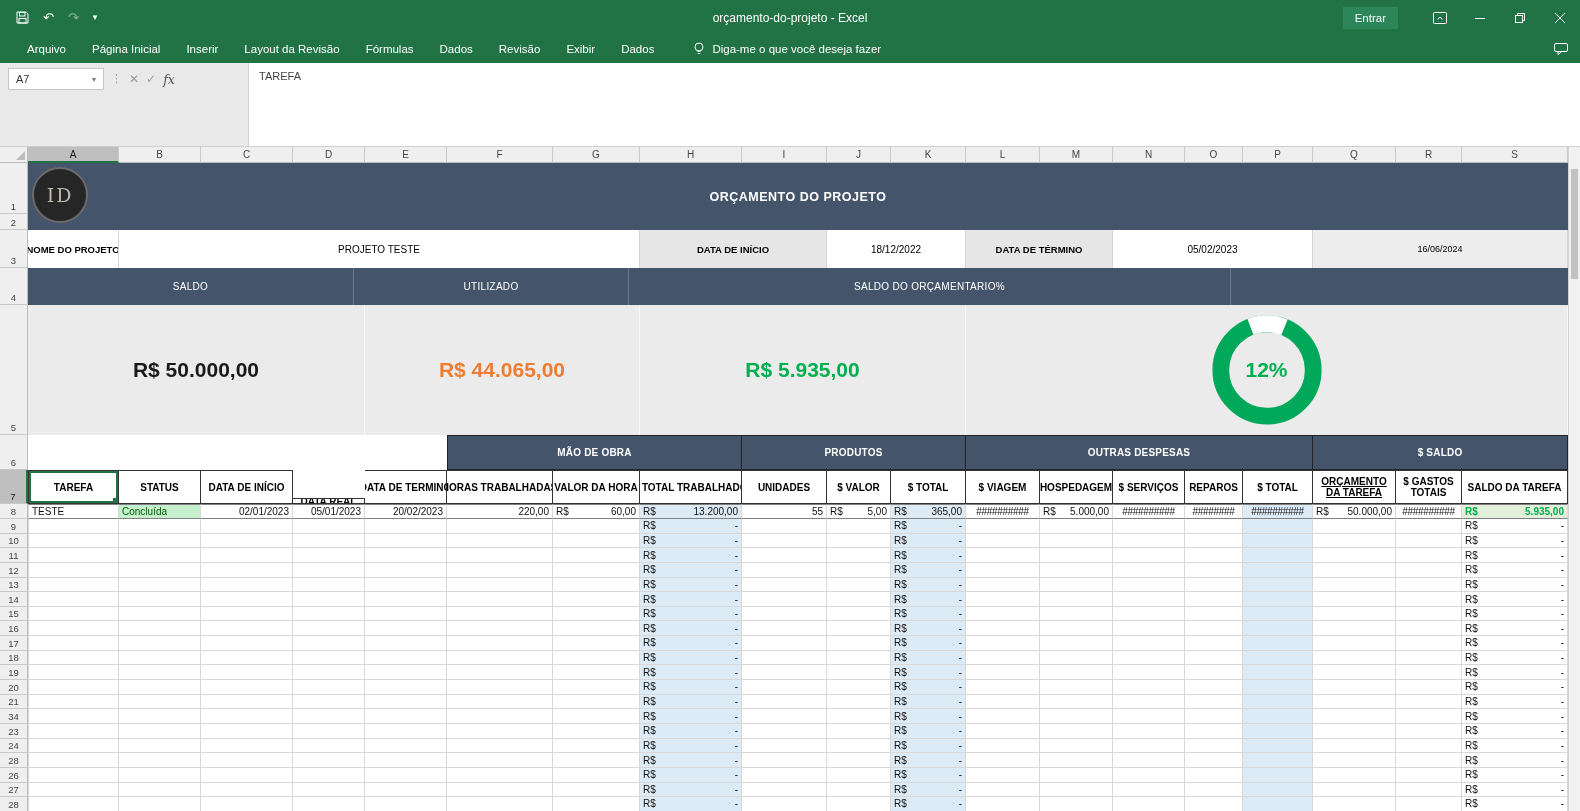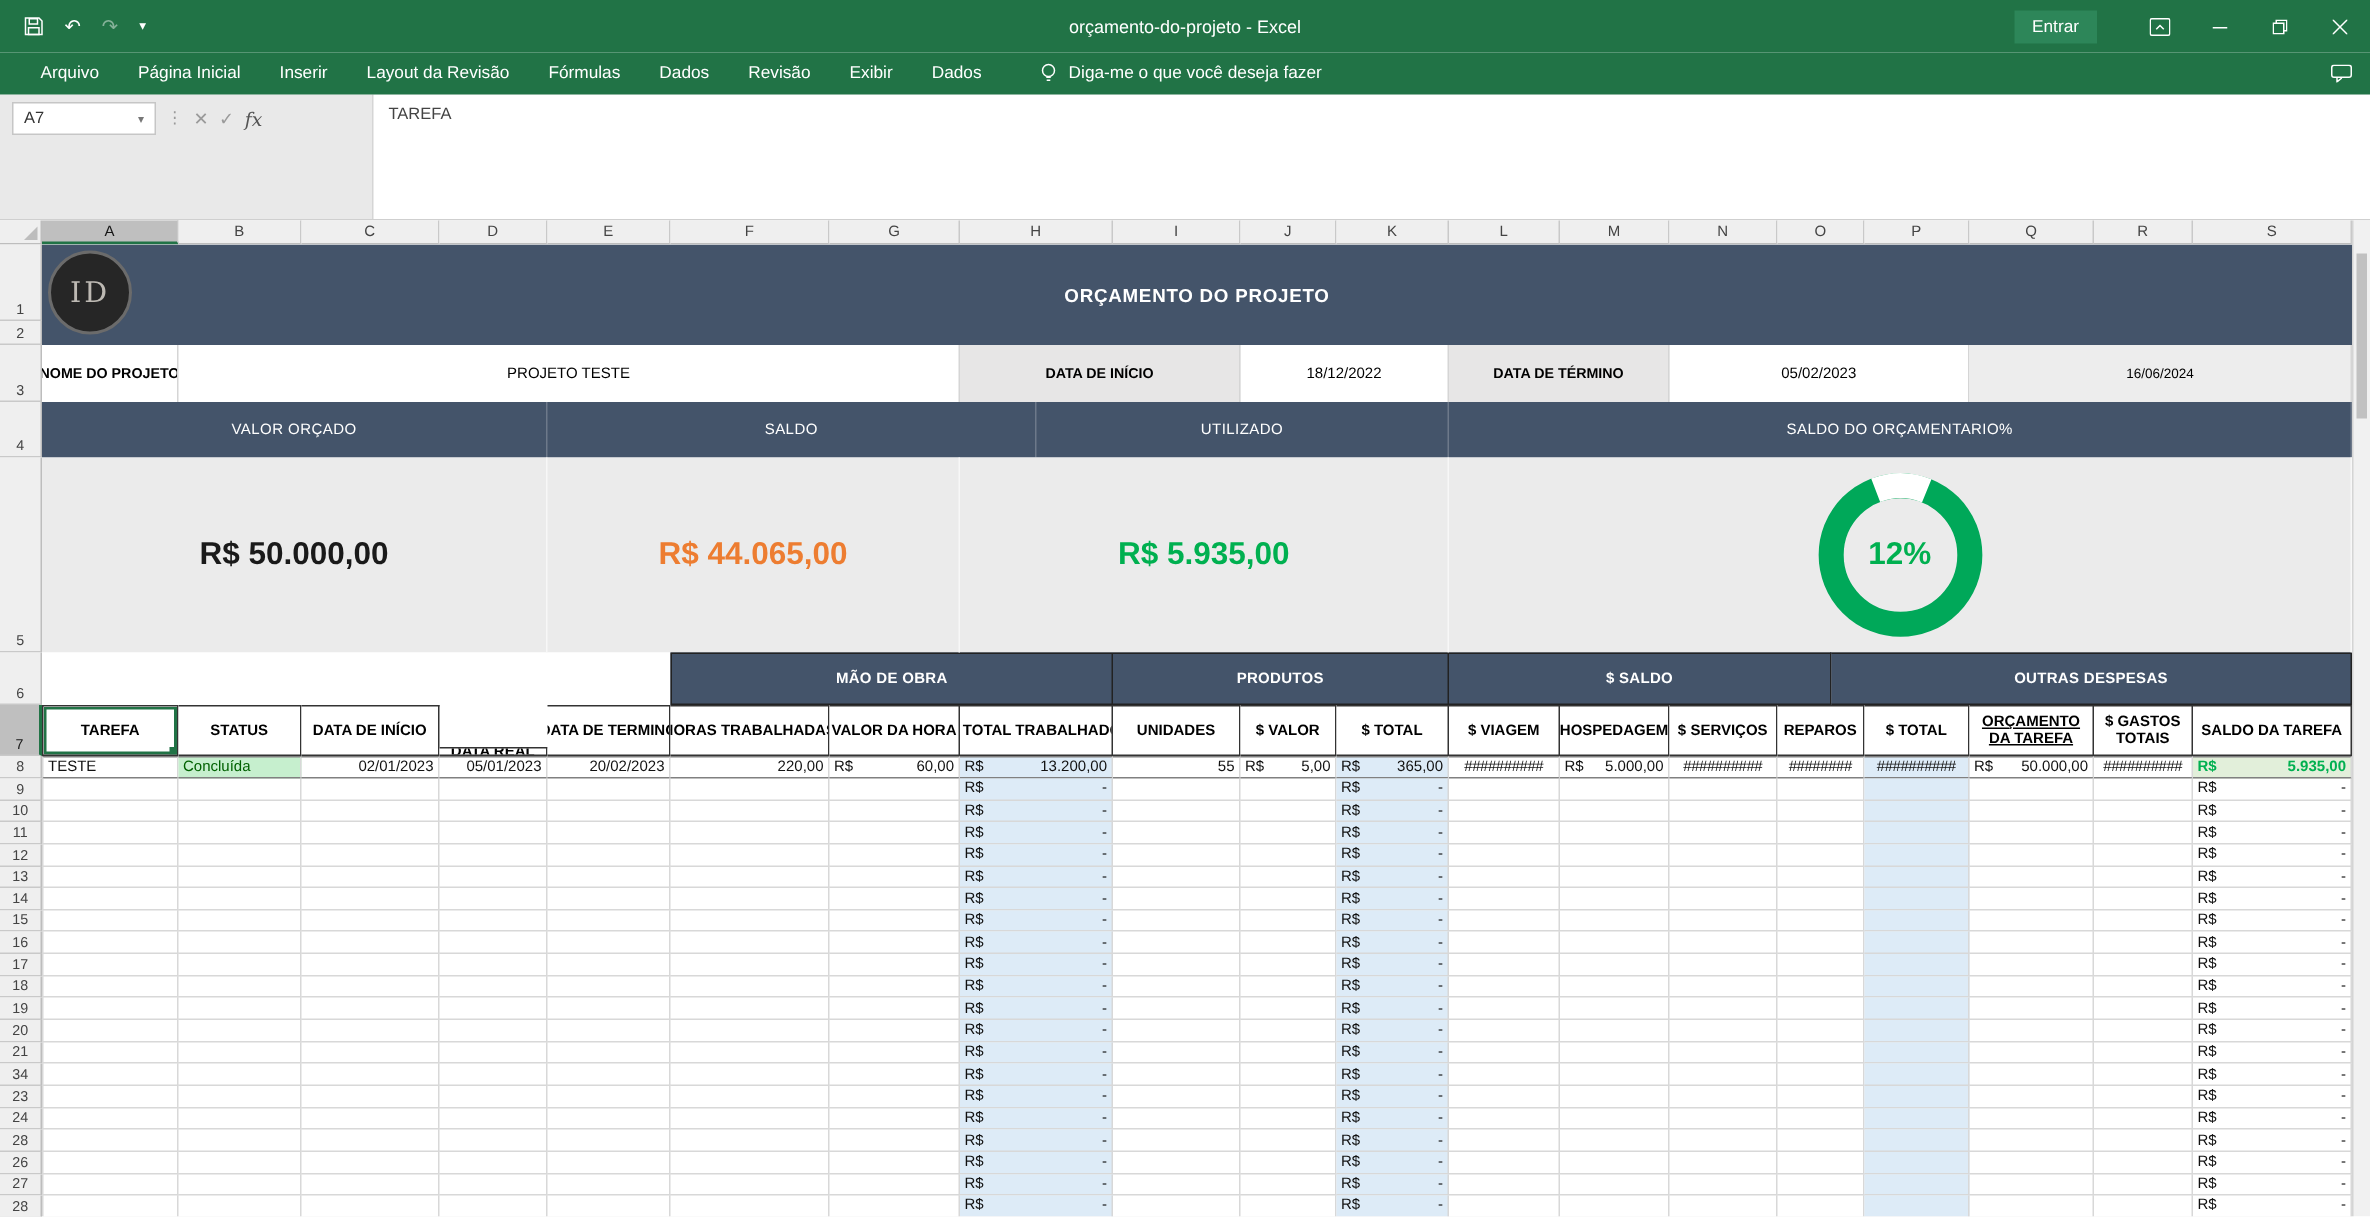--- a/index.html
+++ b/index.html
@@ -250,21 +250,20 @@
         <div class="pc lab" style="width:91px">NOME DO PROJETO</div>
         <div class="pc" style="width:521px">PROJETO TESTE</div>
         <div class="pc lab gray" style="width:187px">DATA DE INÍCIO</div>
         <div class="pc" style="width:139px">18/12/2022</div>
         <div class="pc lab gray" style="width:147px">DATA DE TÉRMINO</div>
         <div class="pc" style="width:200px">05/02/2023</div>
         <div class="pc side" style="width:255px">16/06/2024</div>
       </div>
 
       <div class="sumh">
-        <div class="sh" style="width:337px">VALOR ORÇADO</div>
         <div class="sh" style="width:326px">SALDO</div>
         <div class="sh" style="width:275px">UTILIZADO</div>
         <div class="sh" style="width:602px">SALDO DO ORÇAMENTARIO%</div>
       </div>
 
       <div class="sumv">
         <div class="sv" style="width:337px">R$ 50.000,00</div>
         <div class="sv orange" style="width:275px">R$ 44.065,00</div>
         <div class="sv green" style="width:326px">R$ 5.935,00</div>
         <div class="sv" style="width:602px">
@@ -275,22 +274,22 @@
             </svg>
             <div class="pct">12%</div>
           </div>
         </div>
       </div>
 
       <div class="grprow">
           <div class="grp blank" style="width: 419px;"></div>
           <div class="grp first" style="width: 295px;">MÃO DE OBRA</div>
           <div class="grp" style="width: 224px;">PRODUTOS</div>
+          <div class="grp" style="width: 347px;">OUTRAS DESPESAS</div>
           <div class="grp" style="width: 255px;">$ SALDO</div>
-          <div class="grp" style="width: 347px;">OUTRAS DESPESAS</div>
         </div>
       <div class="hdrrow">
           <div class="th first selcell" style="width: 91px;">TAREFA</div>
           <div class="th" style="width: 82px;">STATUS</div>
           <div class="th" style="width: 92px;">DATA DE INÍCIO</div>
           <div class="th" style="width: 72px; margin-top: 28px;">DATA REAL</div>
           <div class="th" style="width: 82px;">DATA DE TERMINO</div>
           <div class="th" style="width: 106px;">HORAS TRABALHADAS</div>
           <div class="th" style="width: 87px;">VALOR DA HORA</div>
           <div class="th" style="width: 102px;">$ TOTAL TRABALHADO</div>

